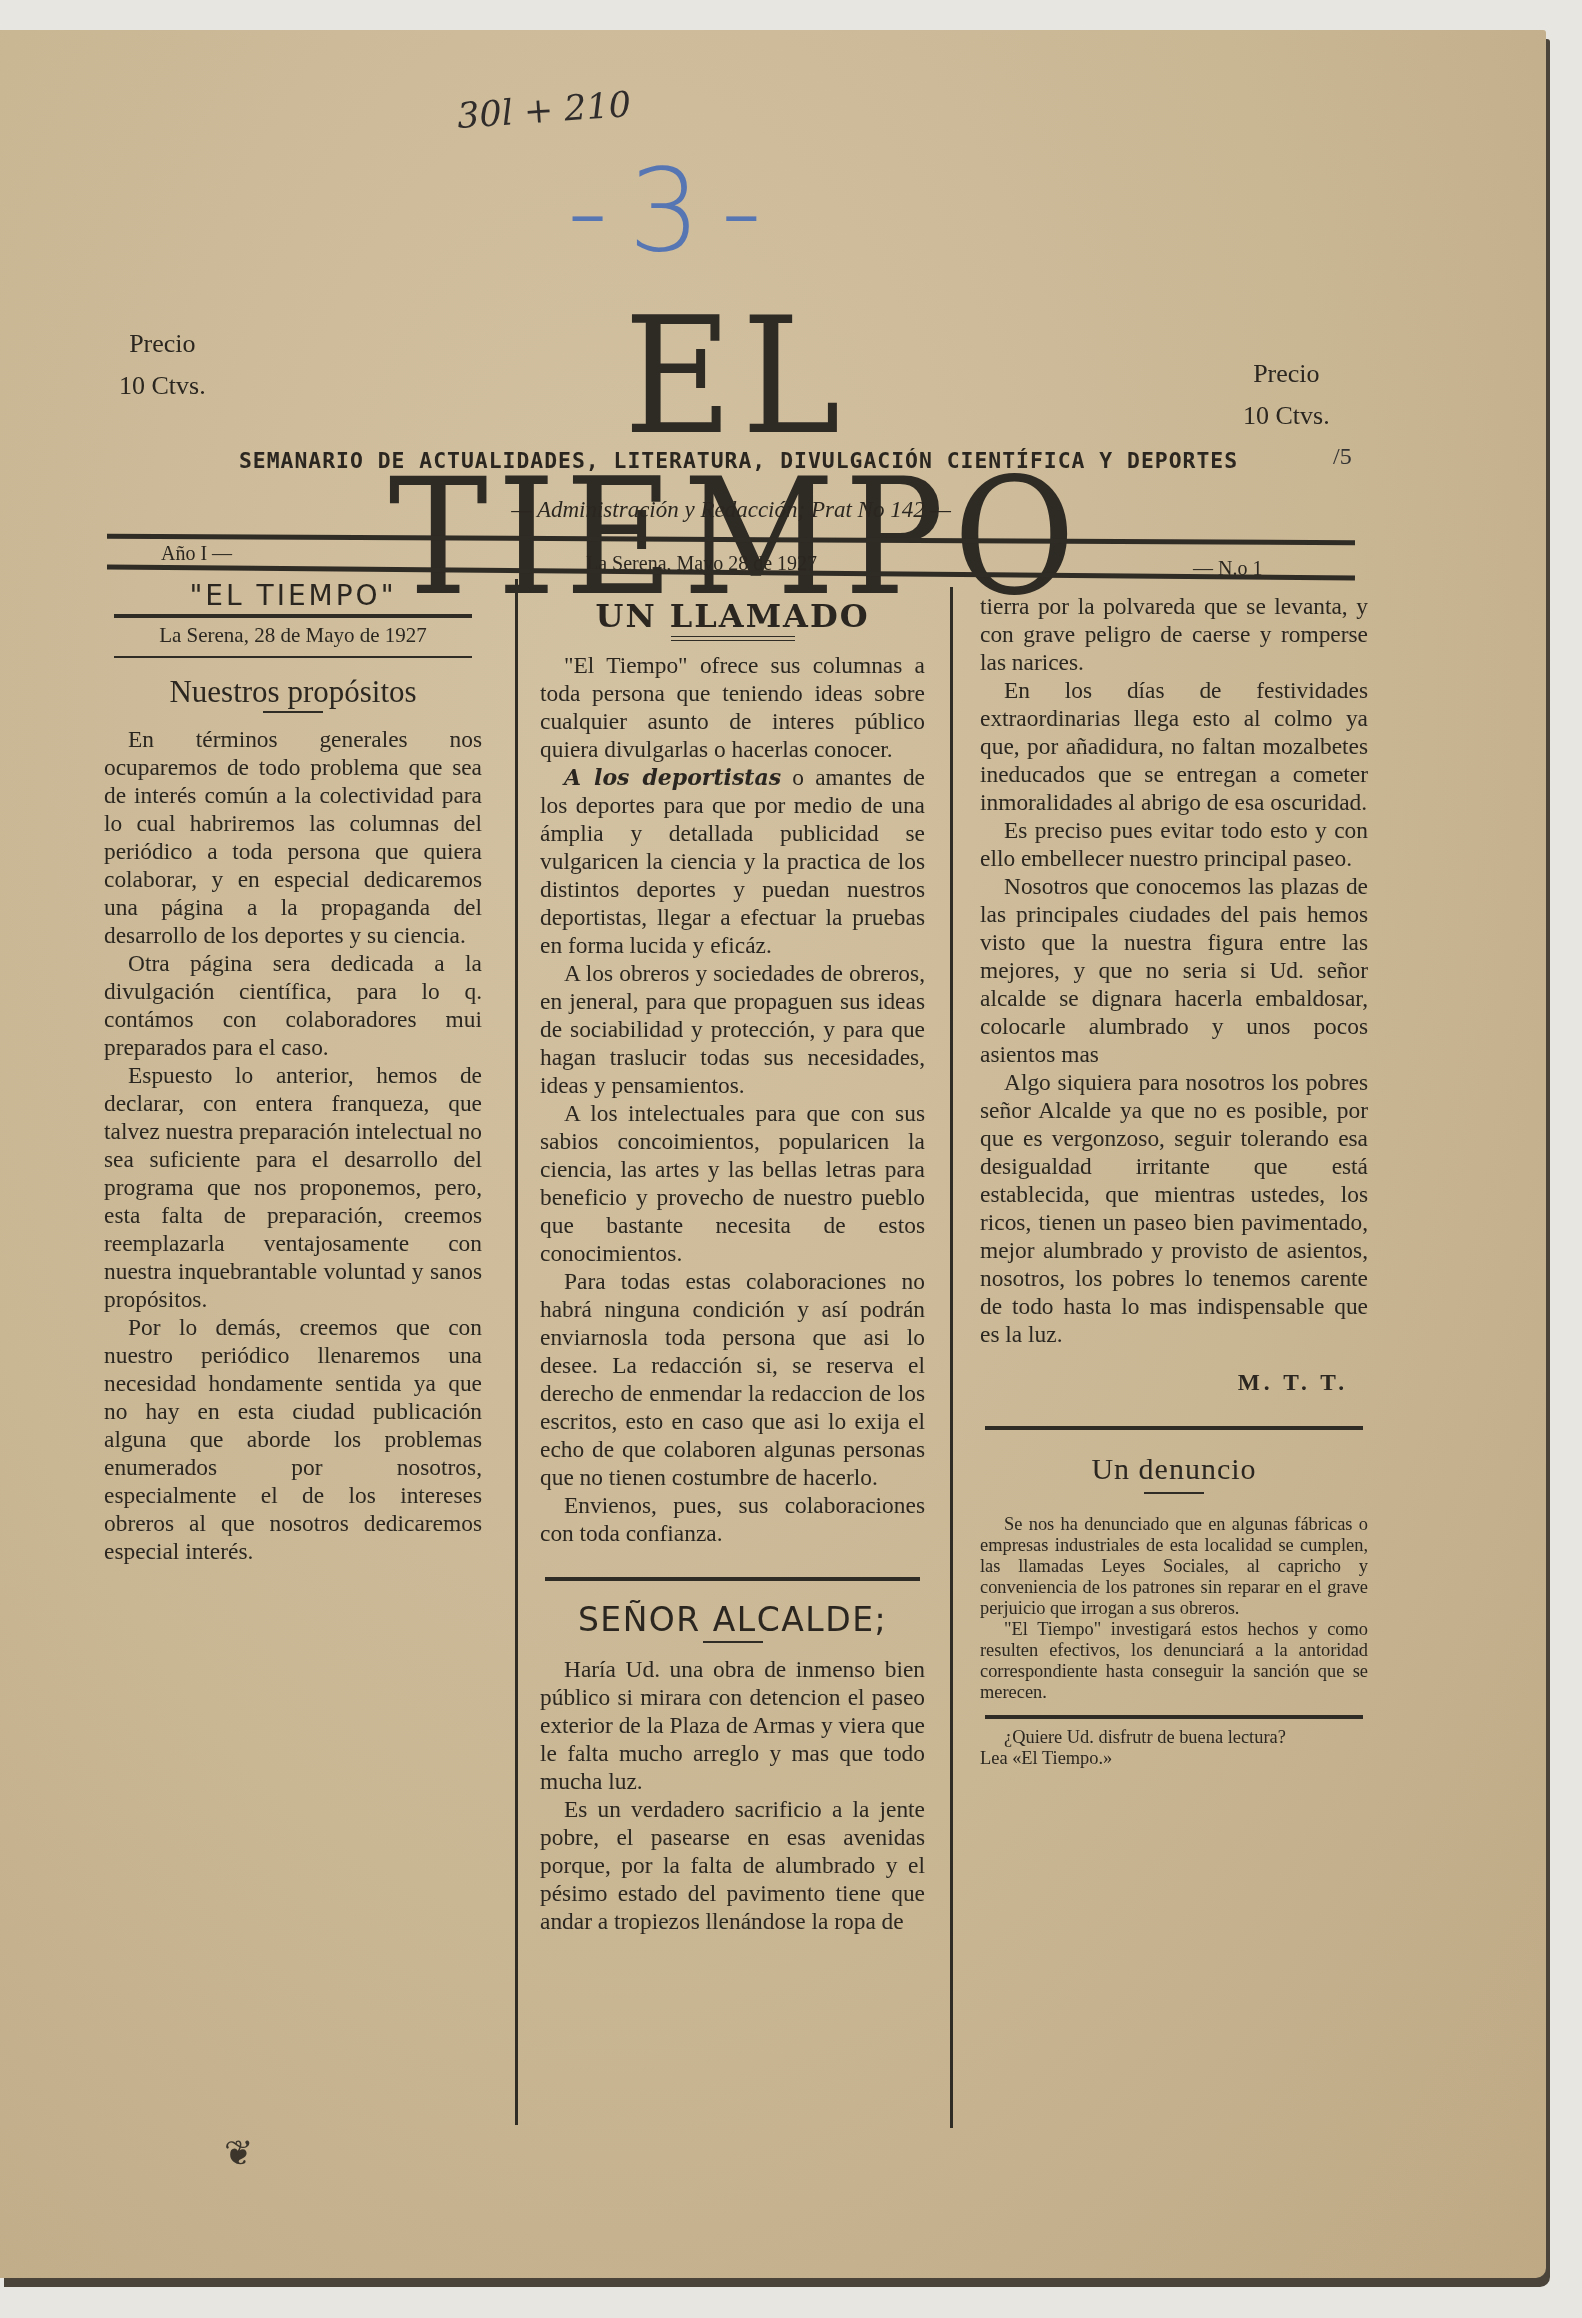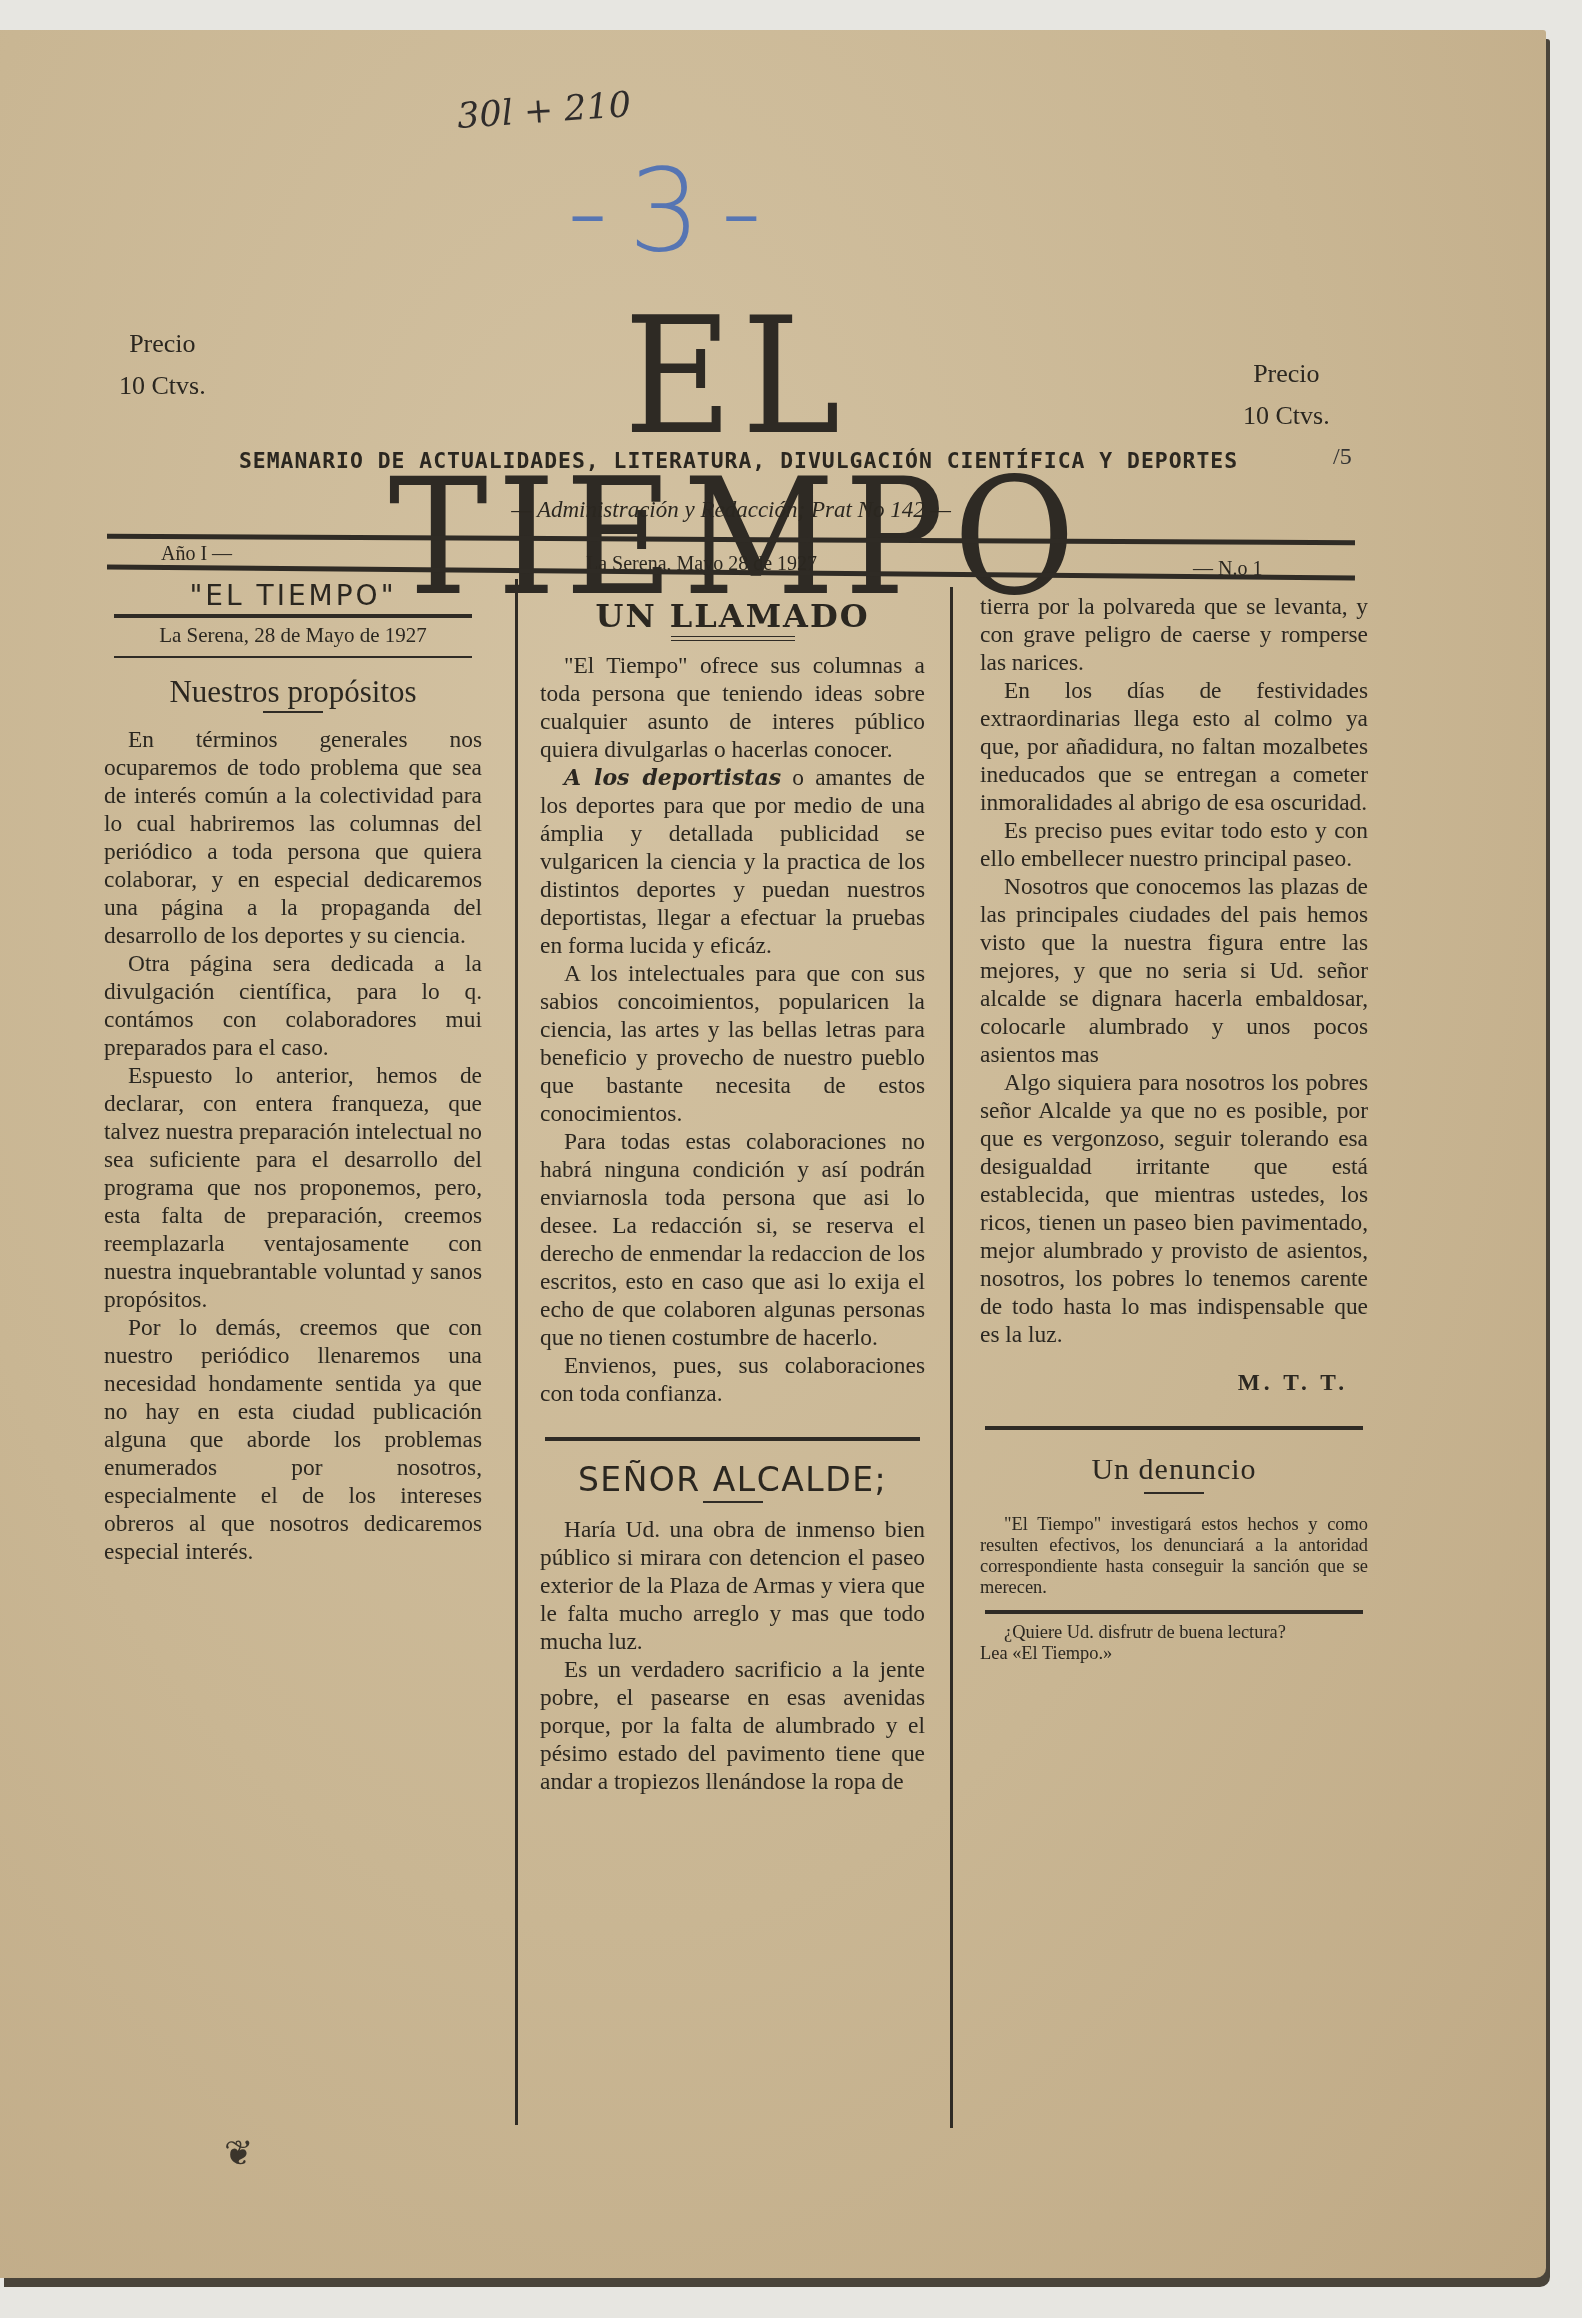--- a/index.html
+++ b/index.html
@@ -116,20 +116,21 @@
     <p>Espuesto lo anterior, hemos de declarar, con entera franqueza, que talvez nuestra preparación intelectual no sea suficiente para el desarrollo del programa que nos proponemos, pero, esta falta de preparación, creemos reemplazarla ventajosamente con nuestra inquebrantable voluntad y sanos propósitos.</p>
     <p>Por lo demás, creemos que con nuestro periódico llenaremos una necesidad hondamente sentida ya que no hay en esta ciudad publicación alguna que aborde los problemas enumerados por nosotros, especialmente el de los intereses obreros al que nosotros dedicaremos especial interés.</p>
   </div>
   <div class="ornament">❦</div>
 
   <div class="col" style="left:540px;top:572px;width:385px;">
     <h2 class="col-heading" style="font-family:'DejaVu Serif',serif;font-size:32px;font-weight:bold;letter-spacing:2px;">UN LLAMADO</h2>
     <div style="width:124px;height:3px;border-top:1px solid #2f2b25;border-bottom:1px solid #2f2b25;margin:6px auto 10px auto;"></div>
     <p>"El Tiempo" ofrece sus columnas a toda persona que teniendo ideas sobre cualquier asunto de interes público quiera divulgarlas o hacerlas conocer.</p>
     <p><span class="italic-lead">A los deportistas</span> <span>o amantes de los deportes para que por medio de una ámplia y detallada publicidad se vulgaricen la ciencia y la practica de los distintos deportes y puedan nuestros deportistas, llegar a efectuar la pruebas en forma lucida y eficáz.</span></p>
+    <p>A los obreros y sociedades de obreros, en jeneral, para que propaguen sus ideas de sociabilidad y protección, y para que hagan traslucir todas sus necesidades, ideas y pensamientos.</p>
     <p>A los intelectuales para que con sus sabios concoimientos, popularicen la ciencia, las artes y las bellas letras para beneficio y provecho de nuestro pueblo que bastante necesita de estos conocimientos.</p>
     <p>Para todas estas colaboraciones no habrá ninguna condición y así podrán enviarnosla toda persona que asi lo desee. La redacción si, se reserva el derecho de enmendar la redaccion de los escritos, esto en caso que asi lo exija el echo de que colaboren algunas personas que no tienen costumbre de hacerlo.</p>
     <p>Envienos, pues, sus colaboraciones con toda confianza.</p>
     <div style="height:4px;background:#2f2b25;margin:30px 5px 25px 5px;"></div>
     <h2 class="col-heading" style="font-family:'DejaVu Sans',sans-serif;font-size:33px;font-weight:normal;letter-spacing:1.5px;">SEÑOR ALCALDE;</h2>
     <div style="width:60px;height:1.5px;background:#2f2b25;margin:7px auto 12px auto;"></div>
     <p>Haría Ud. una obra de inmenso bien público si mirara con detencion el paseo exterior de la Plaza de Armas y viera que le falta mucho arreglo y mas que todo mucha luz.</p>
     <p>Es un verdadero sacrificio a la jente pobre, el pasearse en esas avenidas porque, por la falta de alumbrado y el pésimo estado del pavimento tiene que andar a tropiezos llenándose la ropa de</p>
   </div>
 
@@ -137,20 +138,21 @@
     <p class="noindent">tierra por la polvareda que se levanta, y con grave peligro de caerse y romperse las narices.</p>
     <p>En los días de festividades extraordinarias llega esto al colmo ya que, por añadidura, no faltan mozalbetes ineducados que se entregan a cometer inmoralidades al abrigo de esa oscuridad.</p>
     <p>Es preciso pues evitar todo esto y con ello embellecer nuestro principal paseo.</p>
     <p>Nosotros que conocemos las plazas de las principales ciudades del pais hemos visto que la nuestra figura entre las mejores, y que no seria si Ud. señor alcalde se dignara hacerla embaldosar, colocarle alumbrado y unos pocos asientos mas</p>
     <p>Algo siquiera para nosotros los pobres señor Alcalde ya que no es posible, por que es vergonzoso, seguir tolerando esa desigualdad irritante que está establecida, que mientras ustedes, los ricos, tienen un paseo bien pavimentado, mejor alumbrado y provisto de asientos, nosotros, los pobres lo tenemos carente de todo hasta lo mas indispensable que es la luz.</p>
     <div class="signature">M. T. T.</div>
     <div style="height:4px;background:#2f2b25;margin:30px 5px 25px 5px;"></div>
     <h2 class="col-heading" style="font-size:30px;font-weight:normal;letter-spacing:1px;">Un denuncio</h2>
     <div style="width:60px;height:2px;background:#2f2b25;margin:9px auto 20px auto;"></div>
     <div class="small-col">
+      <p>Se nos ha denunciado que en algunas fábricas o empresas industriales de esta localidad se cumplen, las llamadas Leyes Sociales, al capricho y conveniencia de los patrones sin reparar en el grave perjuicio que irrogan a sus obreros.</p>
       <p>"El Tiempo" investigará estos hechos y como resulten efectivos, los denunciará a la antoridad correspondiente hasta conseguir la sanción que se merecen.</p>
     </div>
     <div style="height:4px;background:#2f2b25;margin:12px 5px 8px 5px;"></div>
     <div class="small-col">
       <p>¿Quiere Ud. disfrutr de buena lectura?</p>
       <p class="noindent">Lea «El Tiempo.»</p>
     </div>
   </div>
 
 </div>

